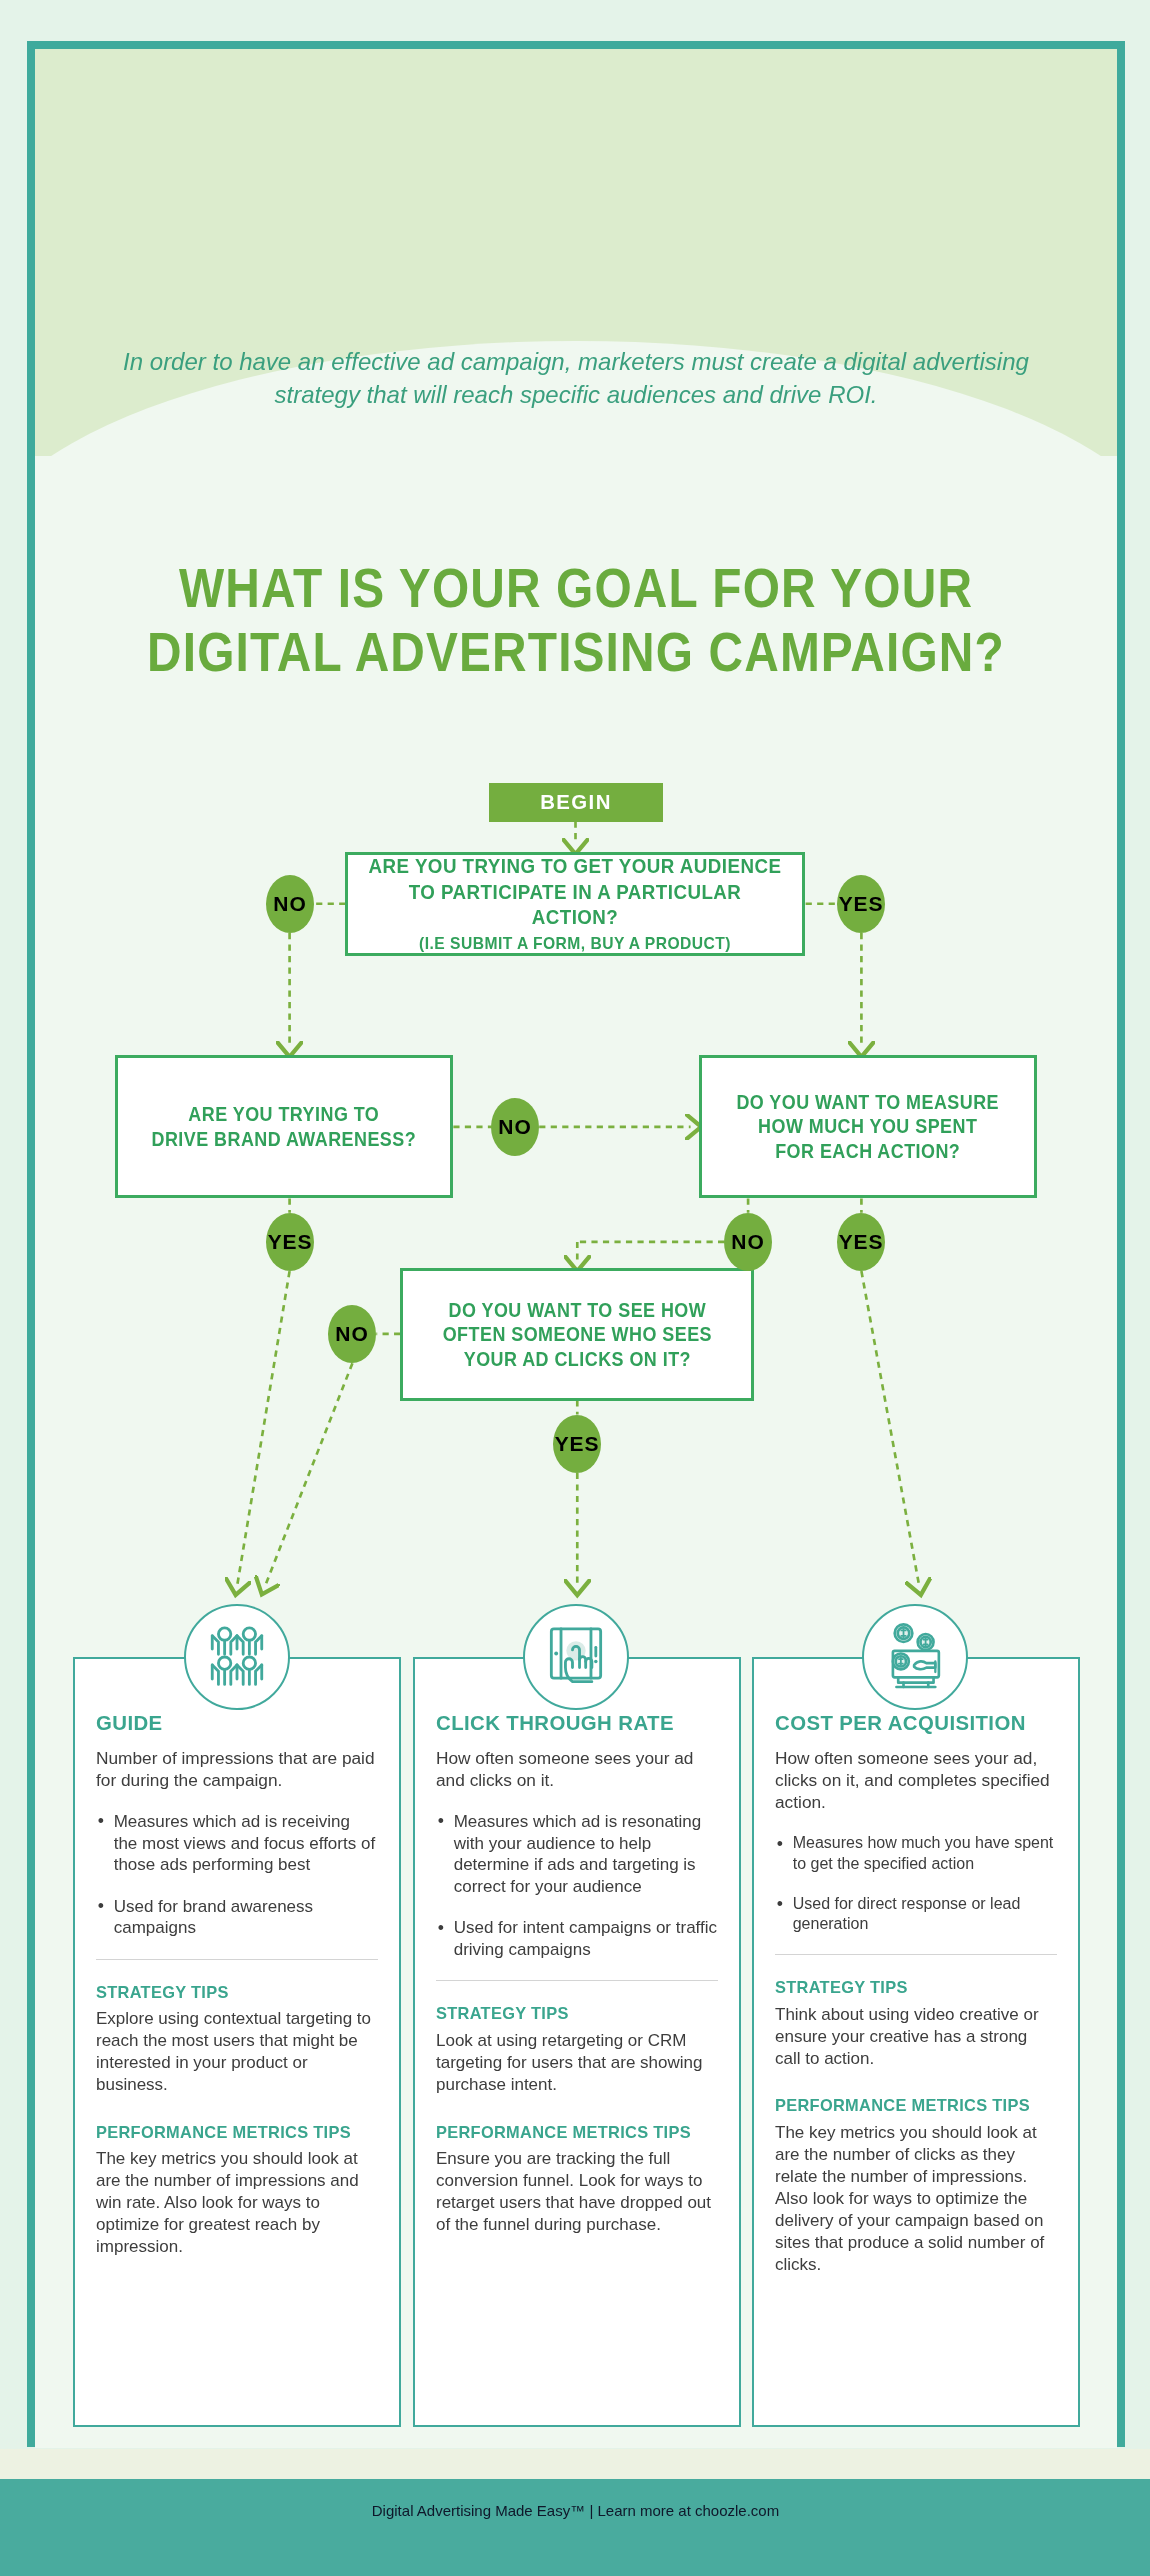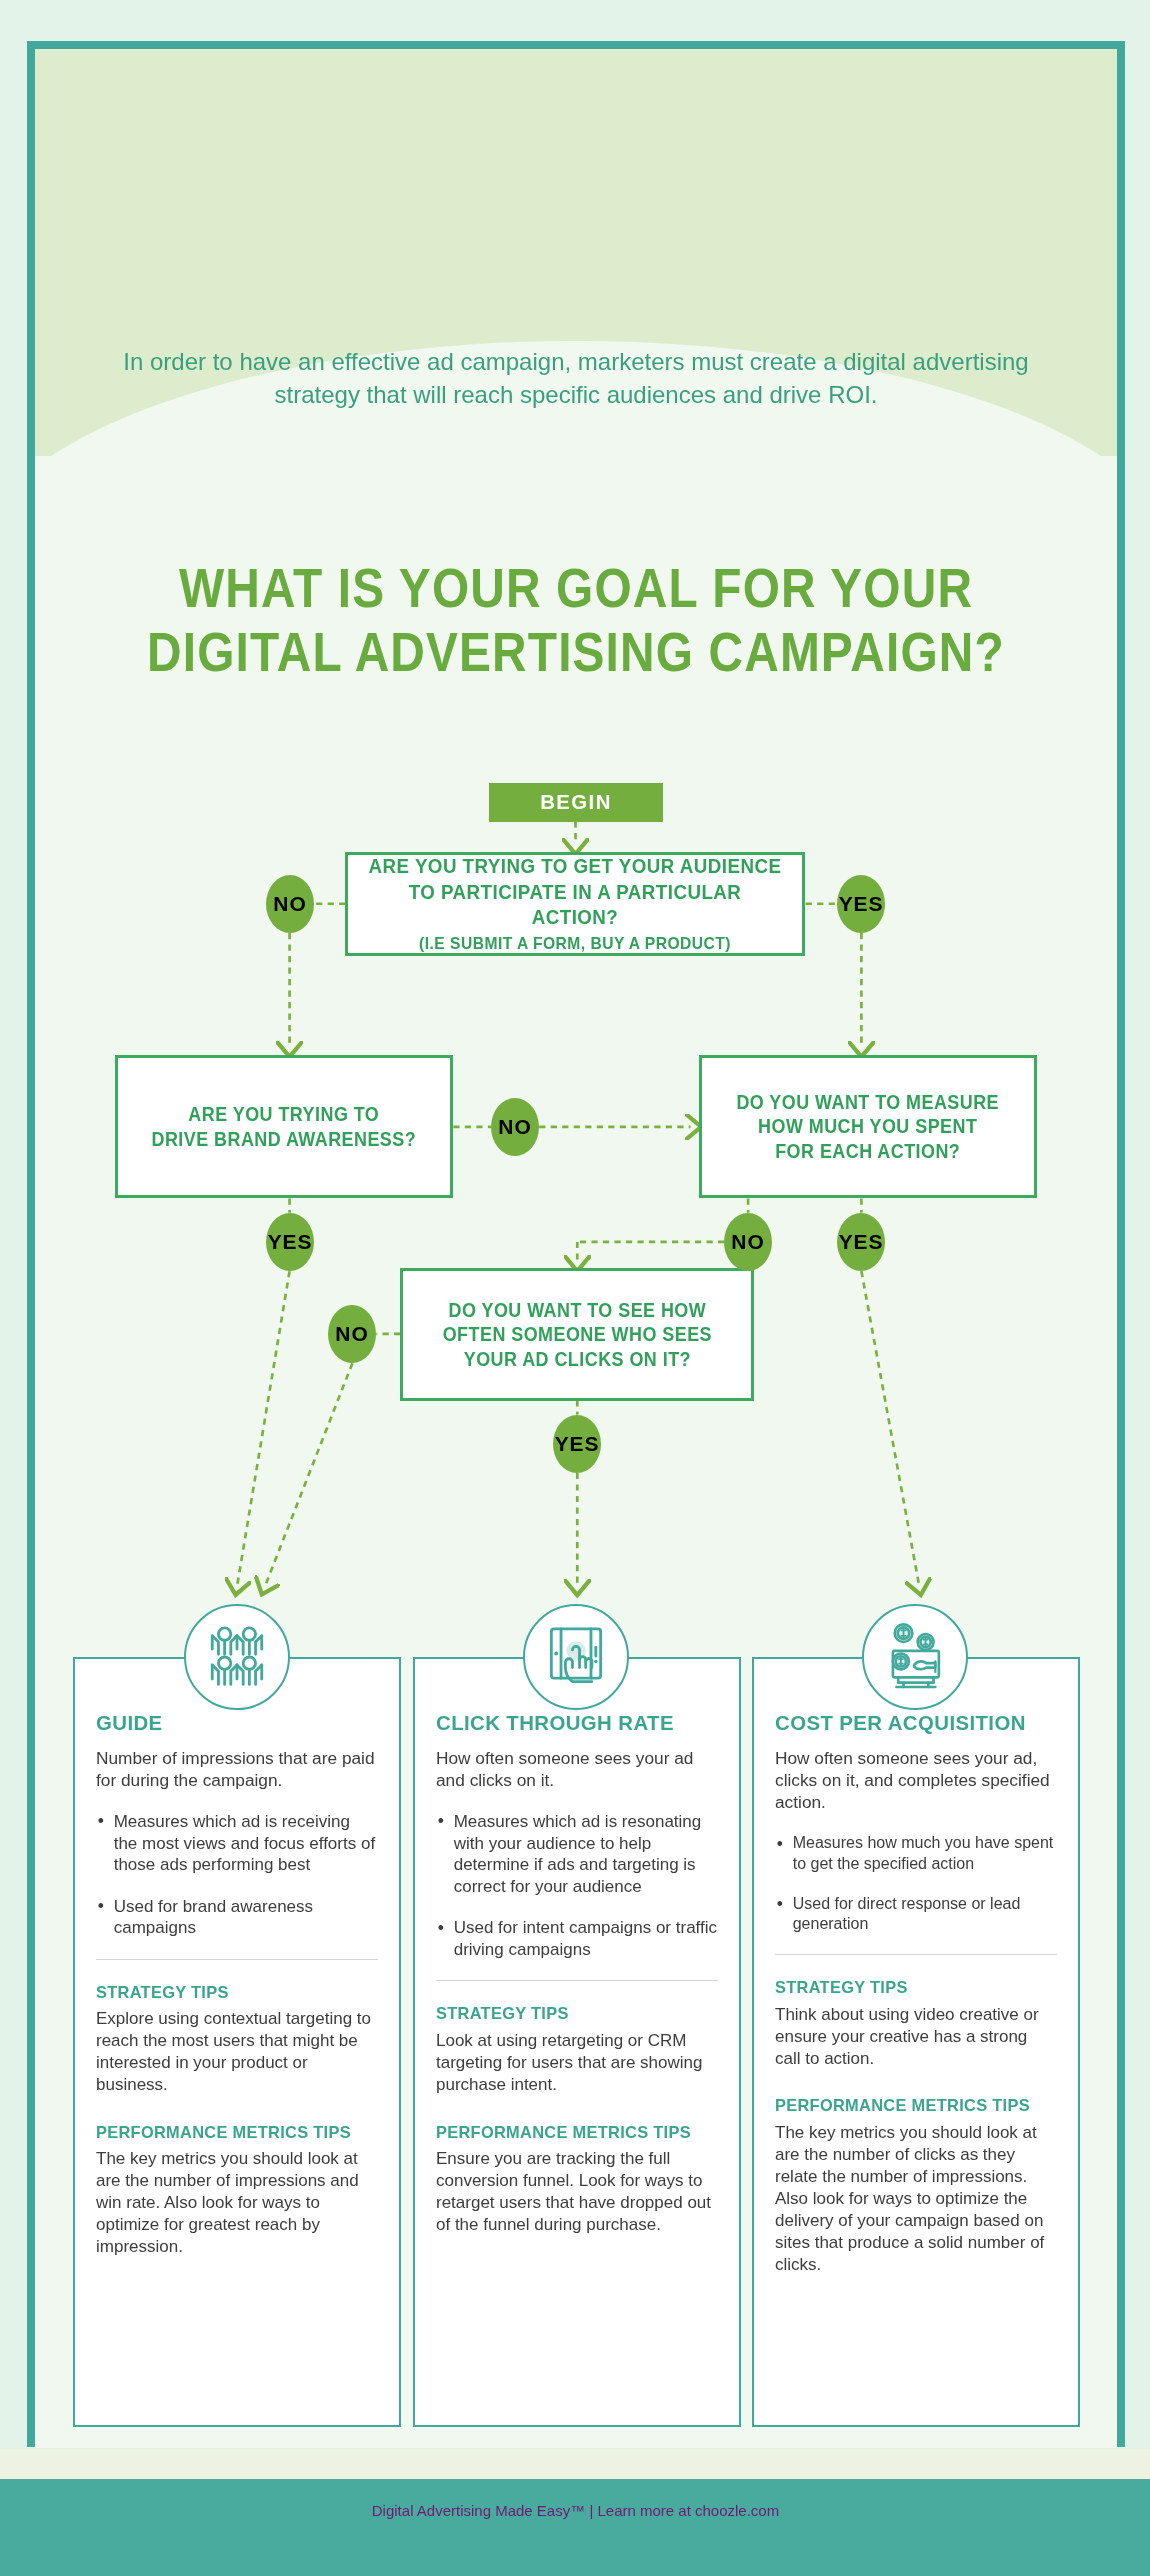--- a/index.html
+++ b/index.html
@@ -80,20 +80,21 @@
   .subtitle {
     position: absolute;
     left: 35px; top: 345px;
     width: 1082px;
     text-align: center;
     font-size: 24px;
     line-height: 1.38;
     color: #3a9f7e;
     padding: 0 61px;
     z-index: 4;
+    font-style: italic;
   }
 
   
   .section-heading {
     position: absolute;
     left: 35px; top: 556px;
     width: 1082px;
     text-align: center;
     z-index: 3;
   }
@@ -254,21 +255,21 @@
   }
   .footer .logo {
     font-size: 40px;
     font-weight: 400;
     color: #ffffff;
     letter-spacing: -0.4px;
     line-height: 1;
   }
   .footer .tag {
     font-size: 15px;
-    color: #701a75;
+    color: #0f172a;
     margin-top: 8.9px;
   }
   .footer-gap {
     position: absolute;
     left: 0; top: 2449px;
     width: 1151px; height: 30px;
     background: #edf2e2;
     z-index: 5;
   }
 </style>

